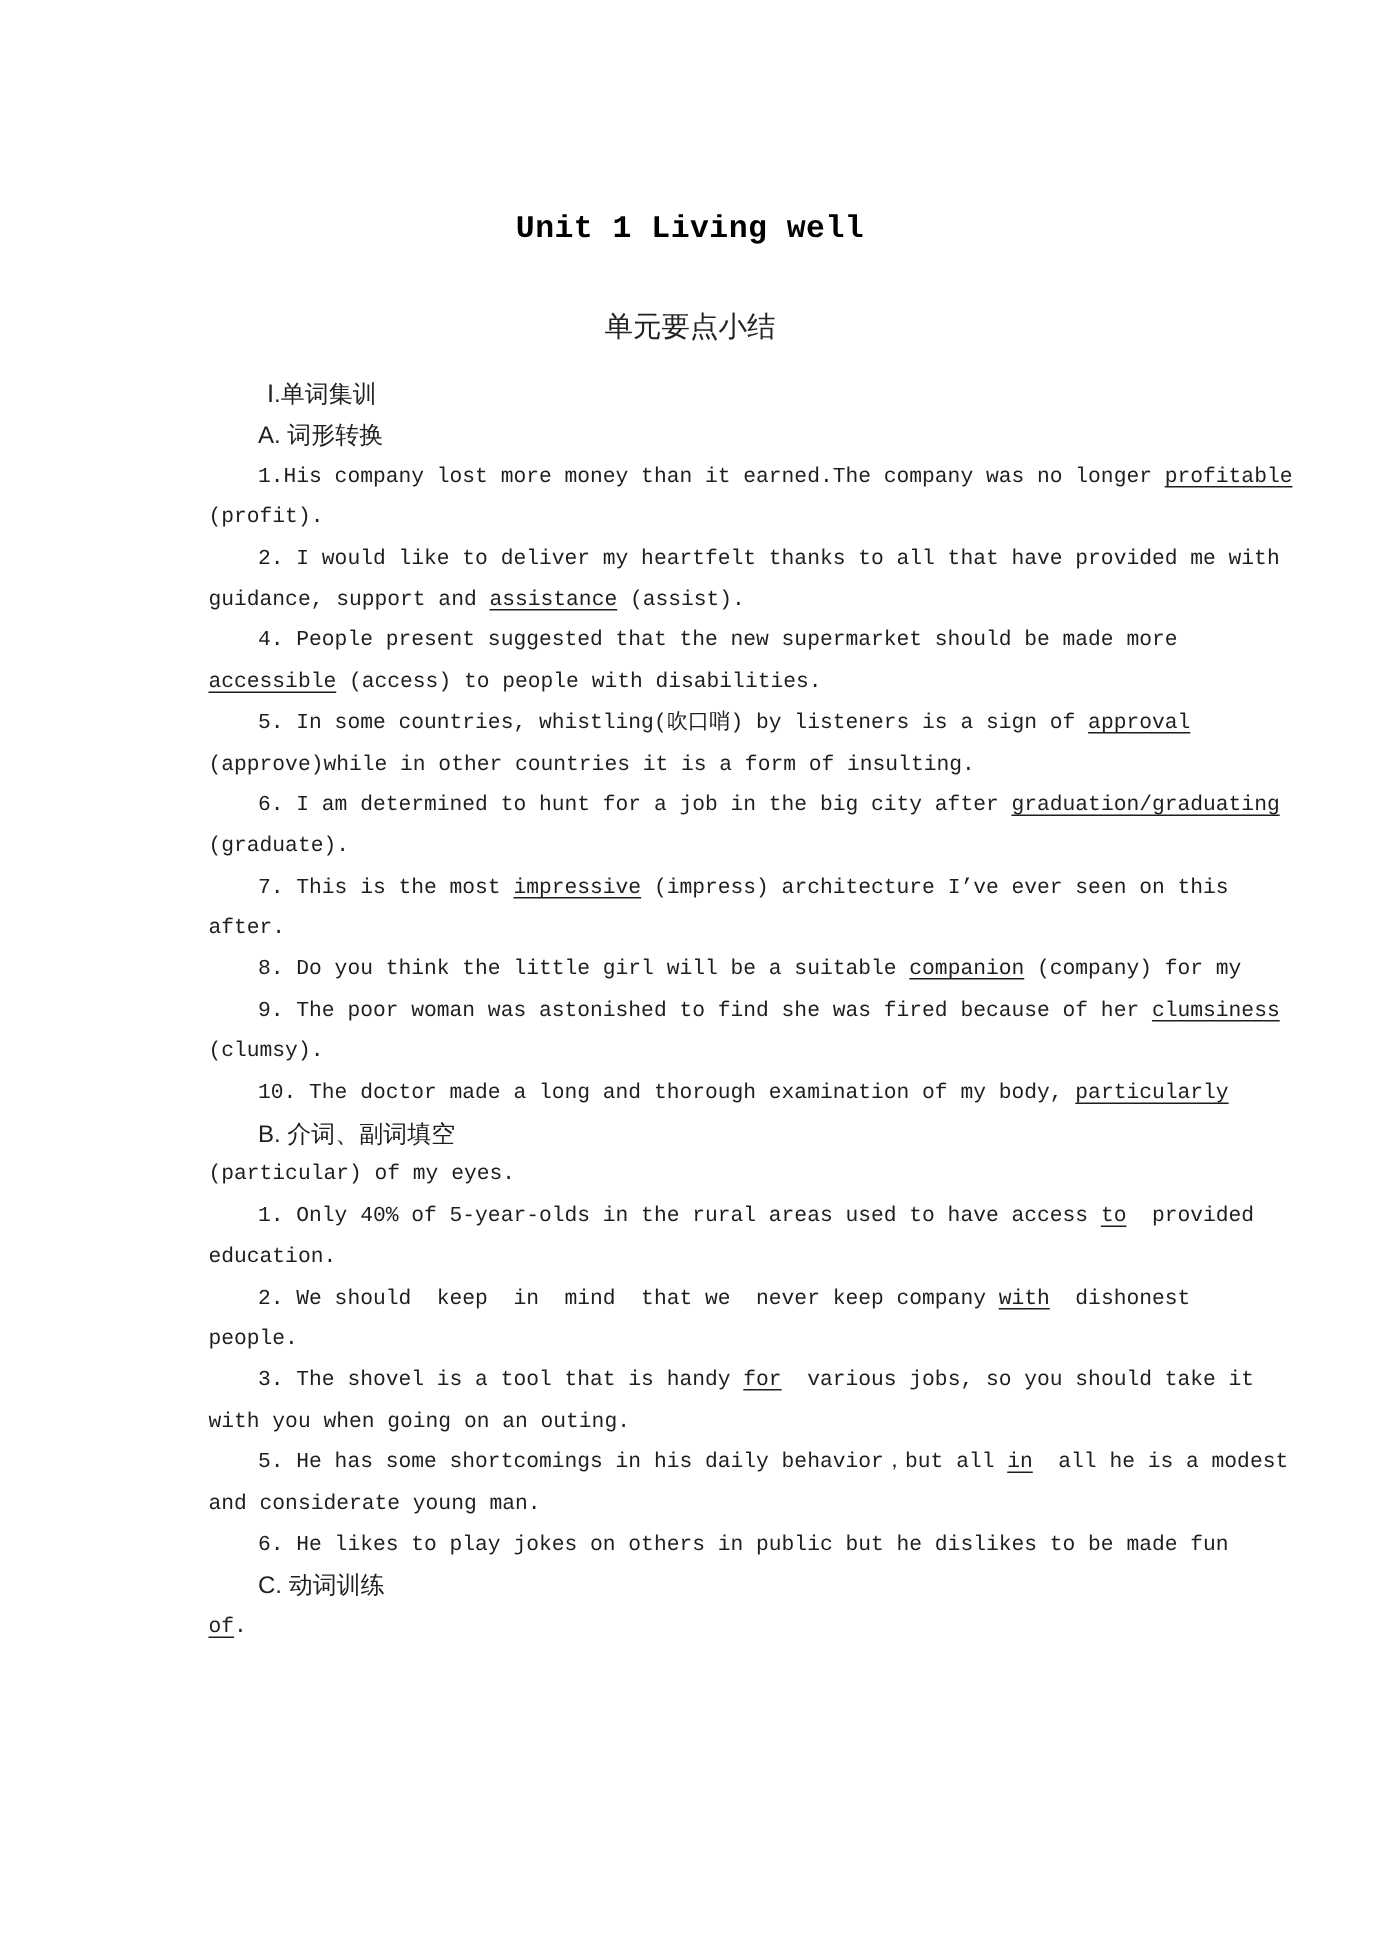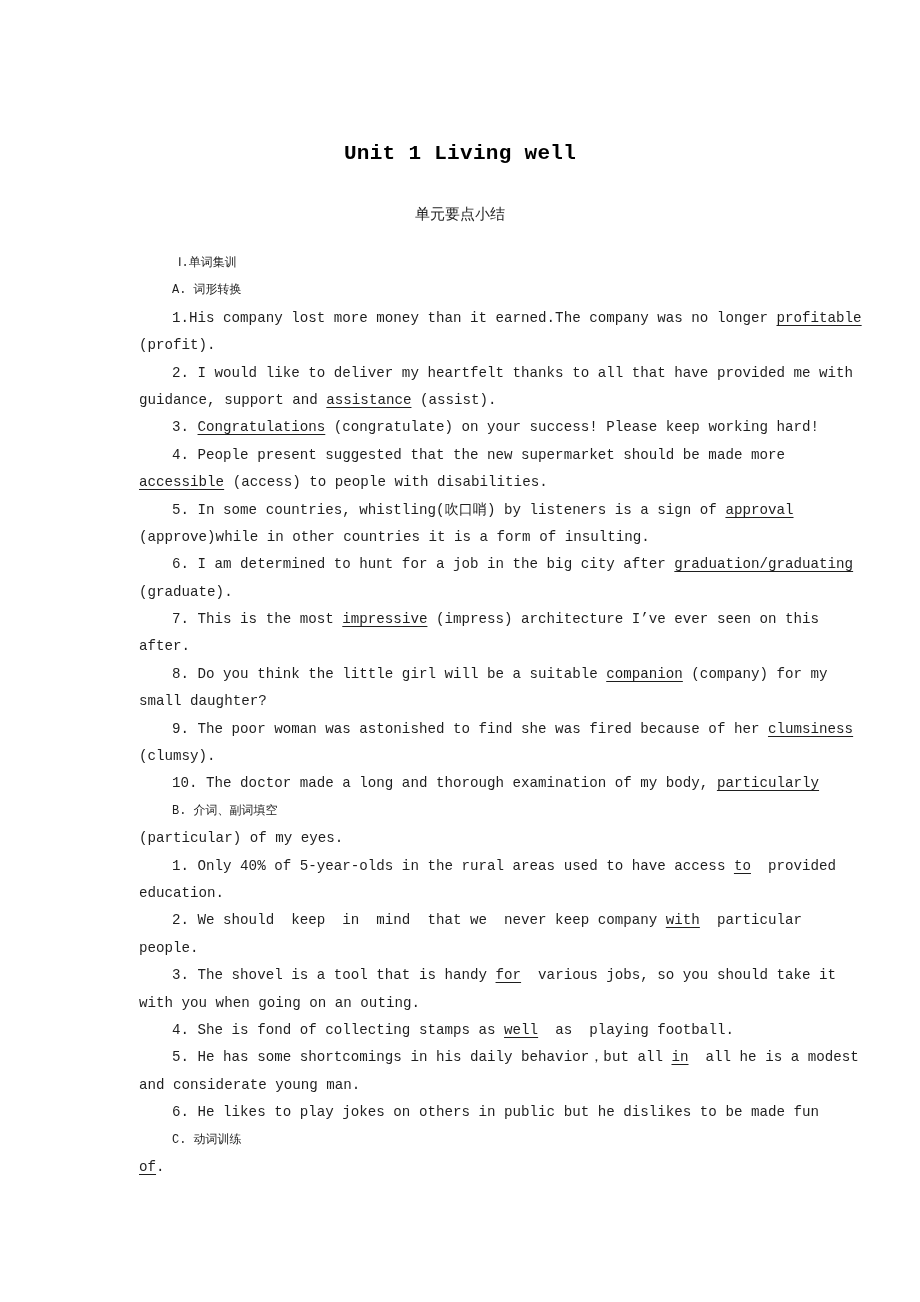--- a/index.html
+++ b/index.html
@@ -9,85 +9,82 @@
     color: #1a1a1a;
   }
   .page { position: absolute; left: 0; top: 0; width: 920px; height: 1302px; }
   .title {
     position: absolute; top: 142px; left: 0; width: 920px; text-align: center;
     color: #000000; font-family: "Liberation Mono", "DejaVu Sans Mono", monospace;
     font-weight: bold; font-size: 21px; letter-spacing: 0.3px;
   }
   .subtitle {
     position: absolute; top: 205px; left: 0; width: 920px; text-align: center;
-    font-family: "DejaVu Serif", serif; font-size: 15px; color: #222;
+    font-family: "DejaVu Serif", serif; font-size: 19px; color: #222;
   }
   .body-text {
     position: absolute; left: 139px; top: 250px; width: 695px;
     font-family: "Liberation Mono", "DejaVu Sans Mono", monospace;
     font-size: 14.2px; line-height: 27.4px; color: #1e1e1e;
   }
   .line { white-space: pre; display: block; height: 27.4px; }
   .indent { padding-left: 33px; }
   .indent-heading { padding-left: 39px; }
   .u { text-decoration: underline; text-underline-offset: 3px; }
-  .cjk { font-family: Liberation Mono, monospace; font-size: 12px; }
+  .cjk { font-family: Liberation Sans, sans-serif; font-size: 16px; }
 </style>
 </head>
 <body>
 
 <div class="page">
   <div class="title">Unit 1 Living well</div>
   <div class="subtitle">单元要点小结</div>
 
   <div class="body-text">
     <span class="line indent-heading cjk">Ⅰ.单词集训</span>
     <span class="line indent cjk">A. 词形转换</span>
 
     <span class="line indent"><span>1.His company lost more money than it earned.The company was no longer </span><span class="u">profitable</span></span>
     <span class="line">(profit).</span>
 
     <span class="line indent">2. I would like to deliver my heartfelt thanks to all that have provided me with</span>
     <span class="line"><span>guidance, support and </span><span class="u">assistance</span><span> (assist).</span></span>
 
-    <span class="line indent"><span>3. </span><span class="u">Congratulations</span><span> (congratulate) on your success! Please keep working hard!</span></span>
 
     <span class="line indent">4. People present suggested that the new supermarket should be made more</span>
     <span class="line"><span class="u">accessible</span><span> (access) to people with disabilities.</span></span>
 
     <span class="line indent"><span>5. In some countries, whistling(吹口哨) by listeners is a sign of </span><span class="u">approval</span></span>
     <span class="line">(approve)while in other countries it is a form of insulting.</span>
 
     <span class="line indent"><span>6. I am determined to hunt for a job in the big city after </span><span class="u">graduation/graduating</span></span>
     <span class="line">(graduate).</span>
 
     <span class="line indent"><span>7. This is the most </span><span class="u">impressive</span><span> (impress) architecture I’ve ever seen on this</span></span>
     <span class="line">after.</span>
 
     <span class="line indent"><span>8. Do you think the little girl will be a suitable </span><span class="u">companion</span><span> (company) for my</span></span>
-    <span class="line">small daughter?</span>
 
     <span class="line indent"><span>9. The poor woman was astonished to find she was fired because of her </span><span class="u">clumsiness</span></span>
     <span class="line">(clumsy).</span>
 
     <span class="line indent"><span>10. The doctor made a long and thorough examination of my body, </span><span class="u">particularly</span></span>
     <span class="line indent cjk">B. 介词、副词填空</span>
 
     <span class="line">(particular) of my eyes.</span>
 
     <span class="line indent"><span>1. Only 40% of 5-year-olds in the rural areas used to have access </span><span class="u">to</span><span>  provided</span></span>
     <span class="line">education.</span>
 
-    <span class="line indent"><span>2. We should  keep  in  mind  that we  never keep company </span><span class="u">with</span><span>  particular</span></span>
+    <span class="line indent"><span>2. We should  keep  in  mind  that we  never keep company </span><span class="u">with</span><span>  dishonest</span></span>
     <span class="line">people.</span>
 
     <span class="line indent"><span>3. The shovel is a tool that is handy </span><span class="u">for</span><span>  various jobs, so you should take it</span></span>
     <span class="line">with you when going on an outing.</span>
 
-    <span class="line indent"><span>4. She is fond of collecting stamps as </span><span class="u">well</span><span>  as  playing football.</span></span>
 
     <span class="line indent"><span>5. He has some shortcomings in his daily behavior，but all </span><span class="u">in</span><span>  all he is a modest</span></span>
     <span class="line">and considerate young man.</span>
 
     <span class="line indent">6. He likes to play jokes on others in public but he dislikes to be made fun</span>
     <span class="line indent cjk">C. 动词训练</span>
 
     <span class="line"><span class="u">of</span><span>.</span></span>
   </div>
 </div>

